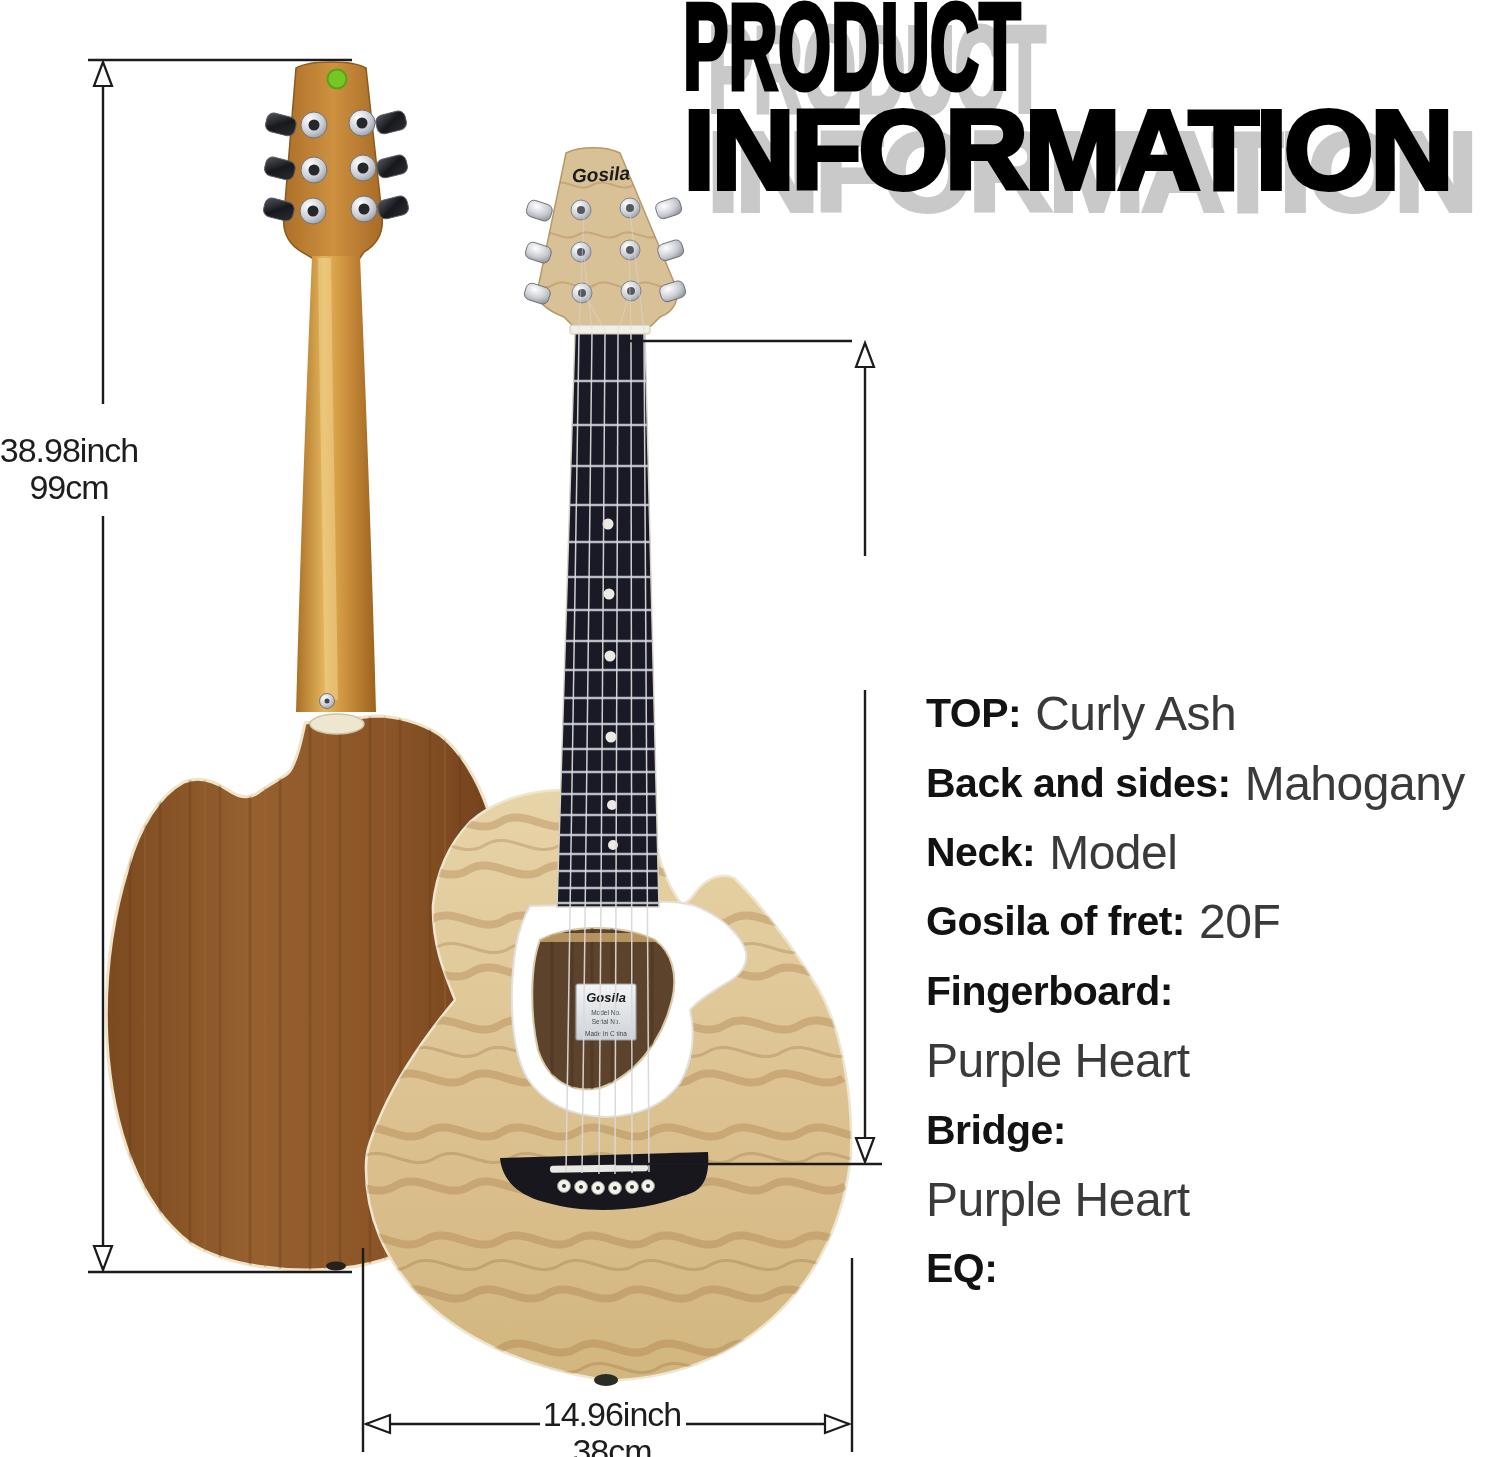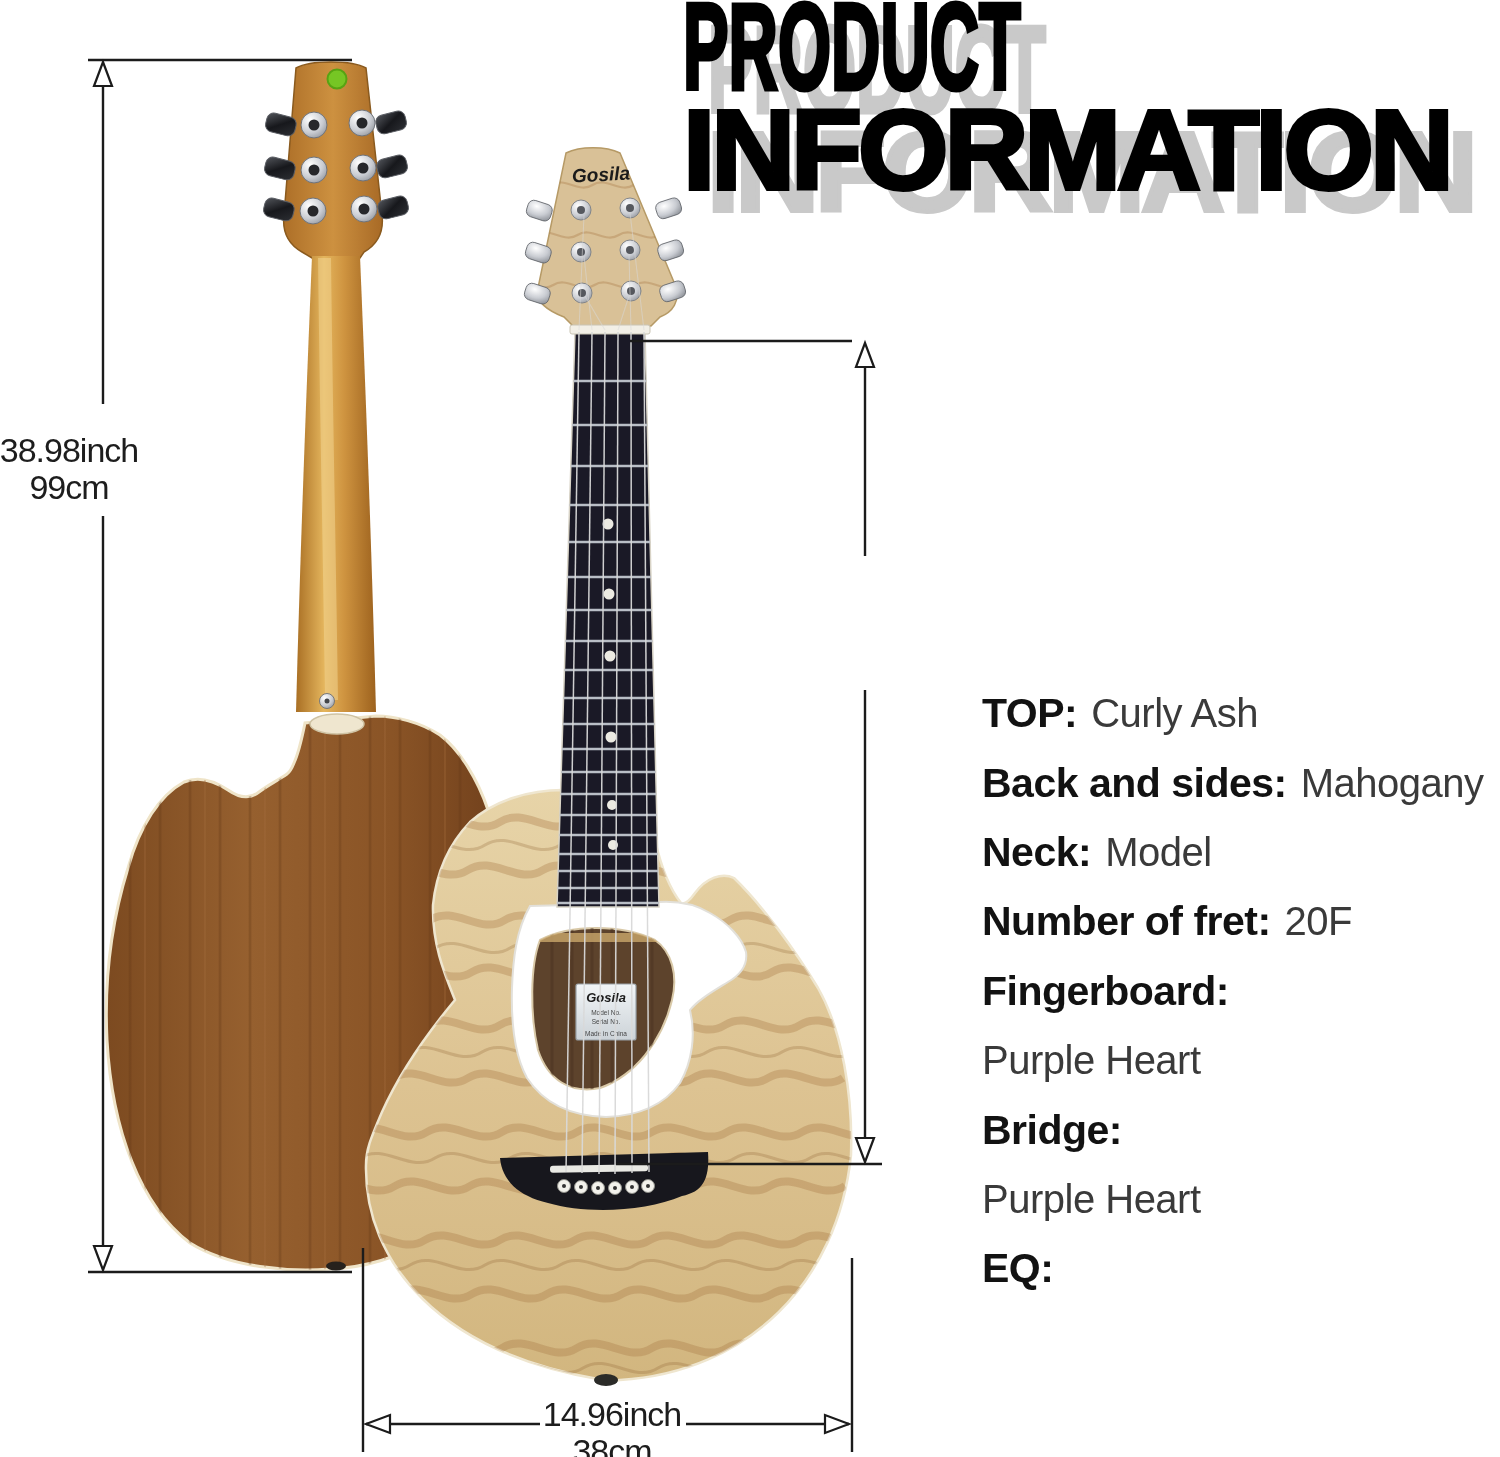--- a/index.html
+++ b/index.html
@@ -20,25 +20,25 @@
   .t2s span{transform:scaleX(1.02);}
 
   
   .dim{position:absolute;text-align:center;color:#1d1d1d;font-size:34px;line-height:37px;
        letter-spacing:-1px;z-index:5;}
   .dim-total{left:-6px;top:432px;width:150px;}
   .dim-scale{left:782px;top:587px;width:160px;}
   .dim-width{left:532px;top:1396px;width:160px;}
 
   
-  .specs{position:absolute;left:982px;top:679px;z-index:5;}
+  .specs{position:absolute;left:926px;top:679px;z-index:5;}
   .spec-row{height:69.4px;display:flex;align-items:center;white-space:nowrap;}
   .spec-label{font-weight:700;color:#121212;font-size:41px;margin-right:14px;letter-spacing:-0.5px;}
   .spec-label:empty{margin-right:0;}
-  .spec-value{font-weight:400;color:#3a3a3a;font-size:40px;letter-spacing:-0.5px;}
+  .spec-value{font-weight:400;color:#3a3a3a;font-size:48px;letter-spacing:-0.5px;}
 </style>
 </head>
 <body>
 
 <div id="canvas">
 
 <svg id="art" width="1500" height="1457" viewBox="0 0 1500 1457" xmlns="http://www.w3.org/2000/svg">
   <defs>
     <linearGradient id="mahogG" x1="0" y1="0" x2="1" y2="0">
       <stop offset="0" stop-color="#7c4a20"></stop>
@@ -377,21 +377,21 @@
     </div>
     <div class="spec-row">
       <span class="spec-label">Back and sides:</span>
       <span class="spec-value">Mahogany</span>
     </div>
     <div class="spec-row">
       <span class="spec-label">Neck:</span>
       <span class="spec-value">Model</span>
     </div>
     <div class="spec-row">
-      <span class="spec-label">Number of fret:</span>
+      <span class="spec-label">Gosila of fret:</span>
       <span class="spec-value">20F</span>
     </div>
     <div class="spec-row">
       <span class="spec-label">Fingerboard:</span>
       <span class="spec-value"></span>
     </div>
     <div class="spec-row">
       <span class="spec-label"></span>
       <span class="spec-value">Purple Heart</span>
     </div>

